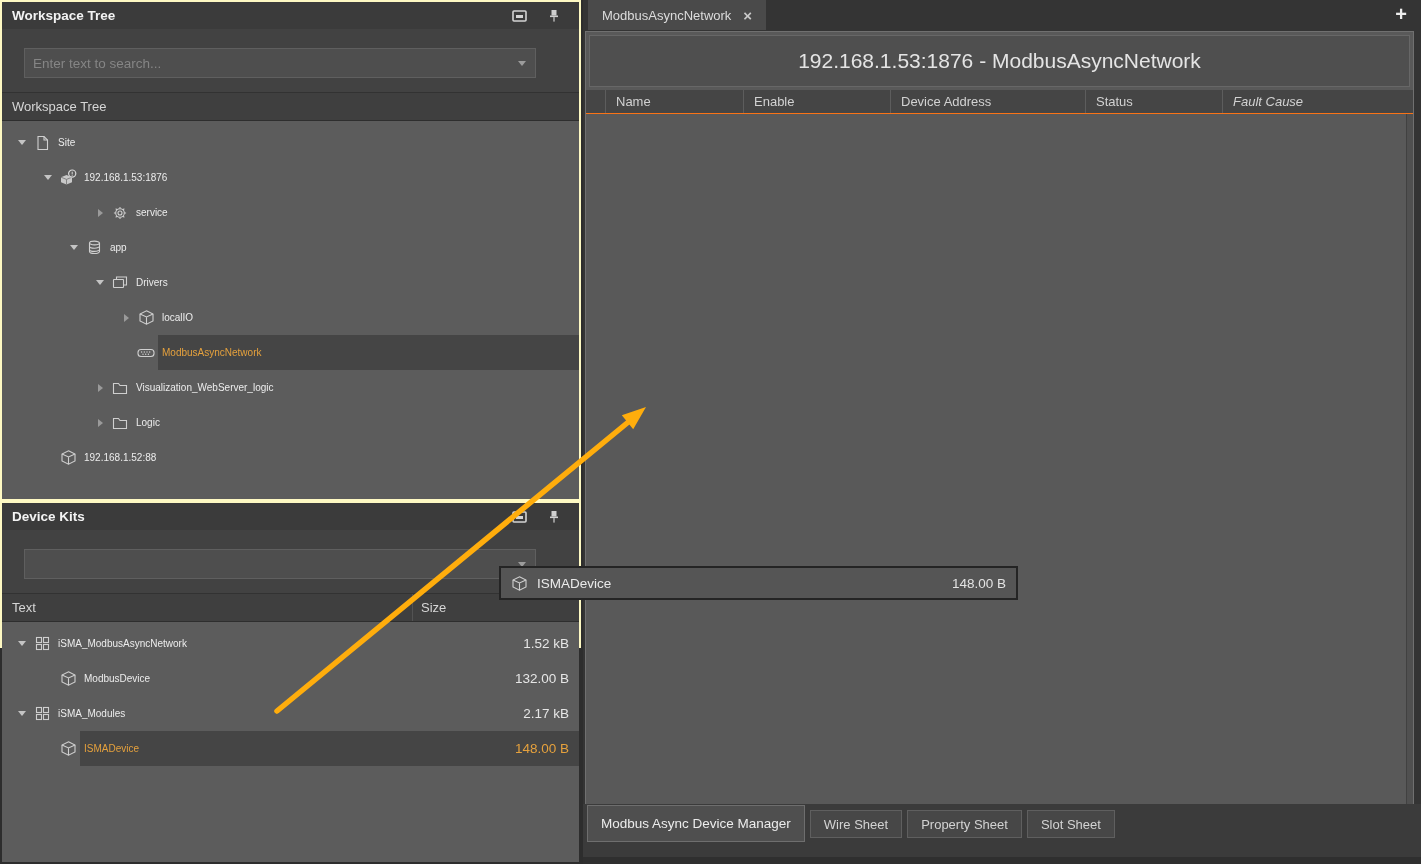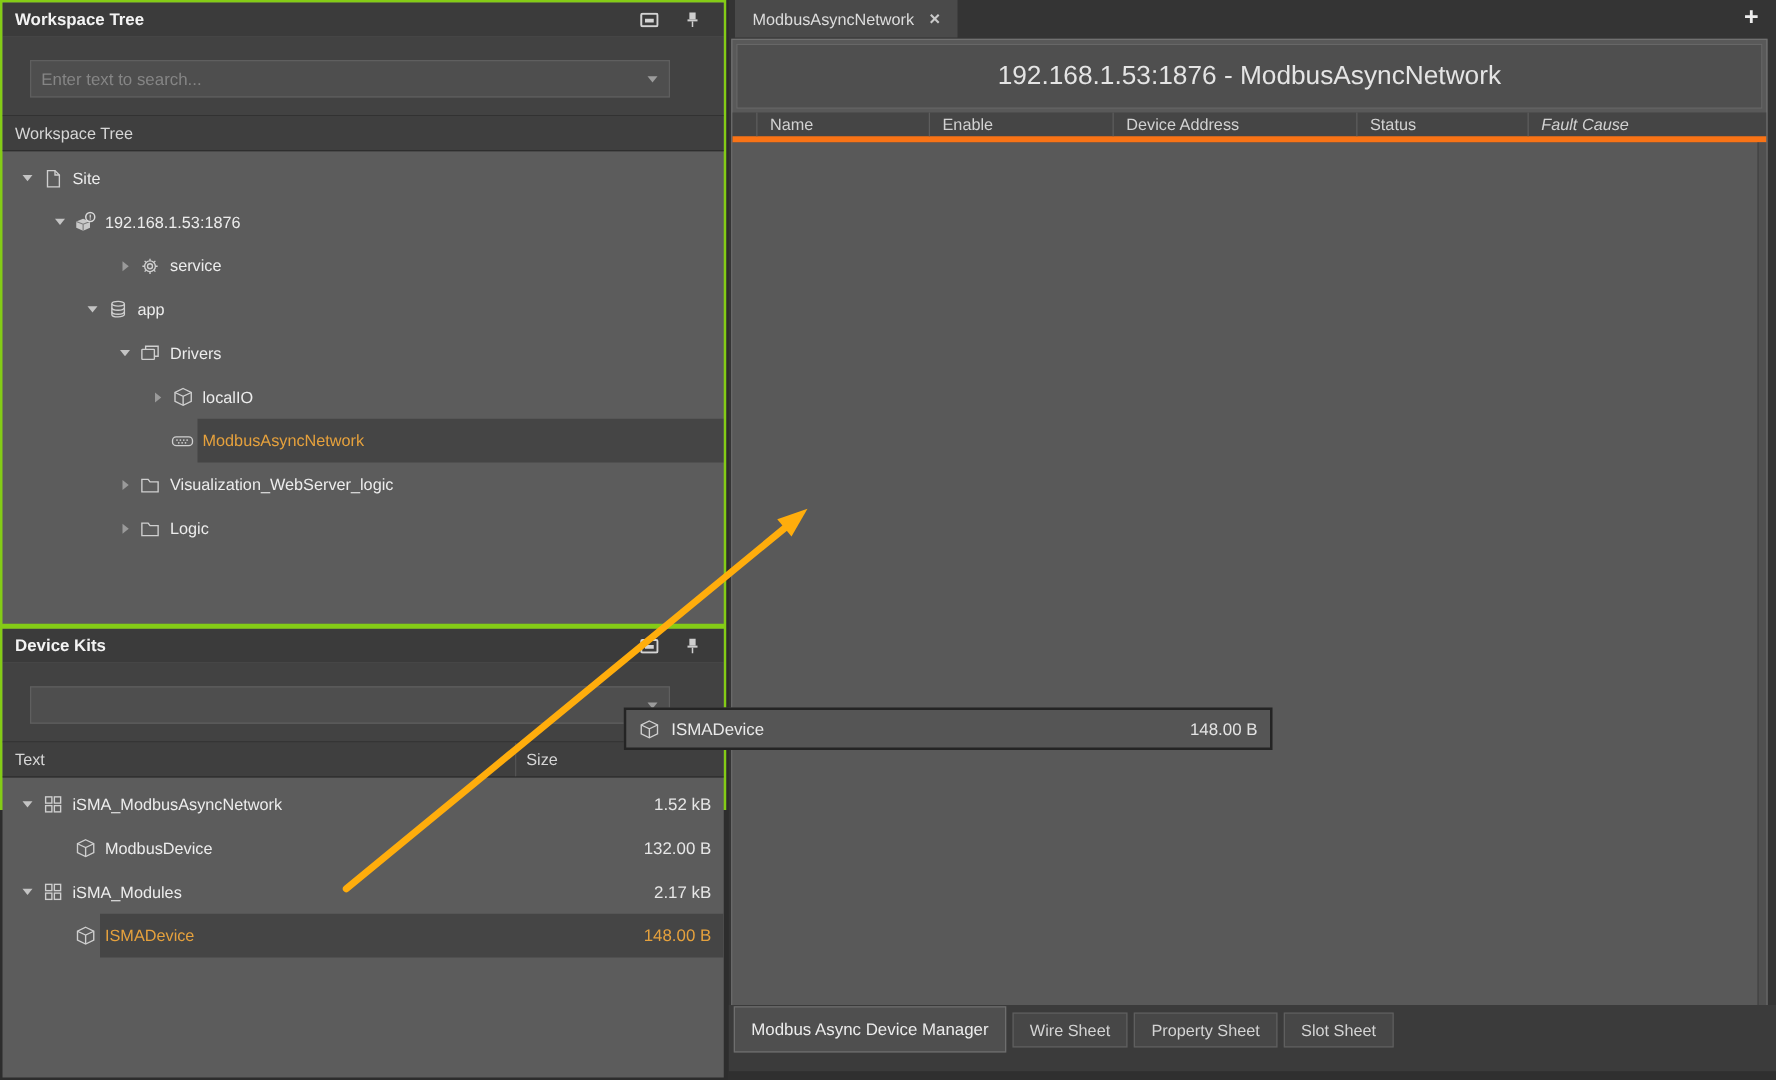--- a/index.html
+++ b/index.html
@@ -1,20 +1,20 @@
 <!DOCTYPE html>
 <html><head>
 <meta charset="utf-8">
 <style>
   * { margin:0; padding:0; box-sizing:border-box; }
   html,body { width:1421px; height:864px; overflow:hidden; }
   body { position:relative; background:#2d2d2d; font-family:"Liberation Sans","DejaVu Sans",sans-serif; color:#e8e8e8; }
 
   
-  .left-col { position:absolute; left:0; top:0; width:581px; height:648px; background:#84cc16; }
+  .left-col { position:absolute; left:0; top:0; width:581px; height:648px; background:#fef9c3; }
   .panel { position:absolute; left:2px; width:577px; background:#5c5c5c; display:flex; flex-direction:column; overflow:hidden; }
   .panel-titlebar { height:27px; background:#3b3b3b; display:flex; align-items:center; padding:0 10px; flex:none; }
   .panel-title { font-size:13.5px; font-weight:bold; color:#f3f3f3; }
   .titlebar-icons { margin-left:auto; display:flex; align-items:center; gap:17px; padding-right:6px; }
   .tbtn { display:flex; align-items:center; justify-content:center; width:18px; height:16px; cursor:default; }
   .panel-search { height:64px; background:#424242; flex:none; position:relative; border-bottom:1px solid #323232; }
   .search-box { position:absolute; left:22px; top:19px; width:512px; height:30px; background:#4e4e4e; border:1px solid #5f5f5f; display:flex; align-items:center; }
   .search-input { flex:1; background:transparent; border:none; outline:none; color:#d8d8d8; font-size:13.5px; padding:0 8px; font-family:"Liberation Sans","DejaVu Sans",sans-serif; }
   .search-input::placeholder { color:#858585; }
   .dd-arrow { width:0; height:0; border-left:4px solid transparent; border-right:4px solid transparent; border-top:5px solid #9c9c9c; margin-right:9px; }
@@ -22,36 +22,36 @@
   .colheader-label { padding-left:10px; }
   .colheader-size { width:167px; border-left:1px solid #535353; padding-left:8px; align-self:stretch; display:flex; align-items:center; }
   .rows-area { flex:1; padding-top:4px; overflow:hidden; }
   .t-row { height:35px; display:flex; align-items:center; }
   .t-indent { flex:none; }
   .t-exp { width:16px; flex:none; display:flex; align-items:center; justify-content:center; }
   .exp-down { width:0; height:0; border-left:4px solid transparent; border-right:4px solid transparent; border-top:5px solid #c4c4c4; }
   .exp-right { width:0; height:0; border-top:4px solid transparent; border-bottom:4px solid transparent; border-left:5px solid #9a9a9a; }
   .t-icon { width:24px; flex:none; display:flex; align-items:center; justify-content:center; }
   .t-labelwrap { flex:1; align-self:stretch; display:flex; align-items:center; padding-left:4px; }
-  .t-label { font-size:13px; color:#ececec; white-space:nowrap; }
+  .t-label { font-size:10px; color:#ececec; white-space:nowrap; }
   .t-size { margin-left:auto; padding-right:10px; font-size:13.5px; color:#e6e6e6; }
   .t-row.selected .t-labelwrap { background:#454545; }
   .t-row.selected .t-label, .t-row.selected .t-size { color:#e5a13d; }
 
   
   .right-panel { position:absolute; left:583px; top:0; width:838px; height:864px; background:#343434; }
   .tabbar { position:absolute; left:0; top:0; right:0; height:30px; background:#343434; }
   .doc-tab { position:absolute; left:5px; top:0; height:30px; background:#4a4a4a; display:flex; align-items:center; gap:12px; padding:0 14px; }
   .doc-tab-label { font-size:13px; color:#dcdcdc; }
   .tab-close { font-size:15px; font-weight:bold; color:#c9c9c9; line-height:1; cursor:default; }
   .add-tab { position:absolute; right:8px; top:2px; width:24px; height:24px; display:flex; align-items:center; justify-content:center; font-size:20px; font-weight:bold; color:#ededed; cursor:default; }
   .content { position:absolute; left:2px; right:7px; top:31px; bottom:44px; border:1px solid #707070; background:#595959; display:flex; flex-direction:column; }
   .doc-title-bar { margin:3px; height:52px; background:#4f4f4f; border:1px solid #676767; display:flex; align-items:center; justify-content:center; flex:none; }
   .doc-title { font-size:21px; color:#e4e4e4; }
-  .grid-header { height:24px; background:#454545; display:flex; flex:none; border-bottom:5px solid #f97316; }
+  .grid-header { height:24px; background:#454545; display:flex; flex:none; border-bottom:1px solid #f97316; }
   .gh-cell { border-right:1px solid #5d5d5d; display:flex; align-items:center; padding-left:10px; font-size:13px; color:#d2d2d2; flex:none; }
   .gh-cell.last { flex:1; border-right:none;font-style:italic; }
   .grid-body { flex:1; background:#595959; position:relative; }
   .vscroll { position:absolute; right:0; top:0; bottom:0; width:7px; background:#505050; border-left:1px solid #414141; }
   .bottombar { position:absolute; left:0; right:0; bottom:0; height:60px; background:#3b3b3b; }
   .bottombar-strip { position:absolute; left:0; right:0; bottom:0; height:7px; background:#2f2f2f; }
   .btabs { position:absolute; left:4px; top:0; display:flex; gap:5px; align-items:flex-start; }
   .btab { height:28px; margin-top:6px; background:#474747; border:1px solid #5f5f5f; display:flex; align-items:center; padding:0 13px; font-size:13px; color:#d3d3d3; white-space:nowrap; cursor:default; }
   .btab.active { height:37px; margin-top:1px; background:#4f4f4f; border:1px solid #6e6e6e; font-size:13.5px; color:#ececec; }
 
@@ -244,20 +244,35 @@
           <span class="t-exp">
             <span class="exp-right"></span>
           </span>
           <span class="t-icon">
             <svg width="16" height="14" viewBox="0 0 16 14">
               <path d="M1.5 12.5v-10h5l1.5 2h6.5v8z" fill="none" stroke="#cfcfcf" stroke-width="1.1"></path>
             </svg>
           </span>
           <span class="t-labelwrap">
             <span class="t-label">Logic</span>
+          </span>
+        </div>
+        <div class="t-row">
+          <span class="t-indent" style="width: 38px;"></span>
+          <span class="t-exp"></span>
+          <span class="t-icon">
+            <svg width="17" height="17" viewBox="0 0 17 17">
+              <g fill="none" stroke="#cfcfcf" stroke-width="1.1">
+                <path d="M8.5 1.8 15 5v7L8.5 15.2 2 12V5z"></path>
+                <path d="M2 5l6.5 3L15 5M8.5 8v7.2"></path>
+              </g>
+            </svg>
+          </span>
+          <span class="t-labelwrap">
+            <span class="t-label">192.168.1.52:88</span>
           </span>
         </div>
       </div>
   </div>
 
   <div class="panel" style="top:503px; height:359px;">
     <div class="panel-titlebar">
       <span class="panel-title">Device Kits</span>
       <span class="titlebar-icons">
         <span class="tbtn">

